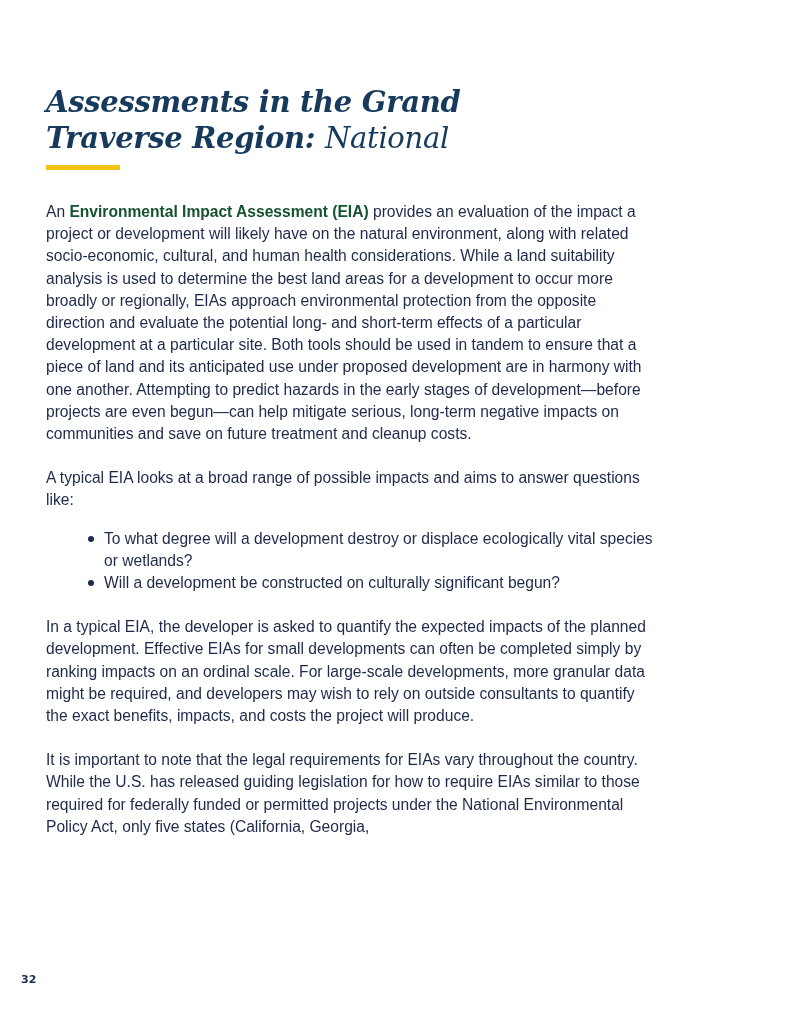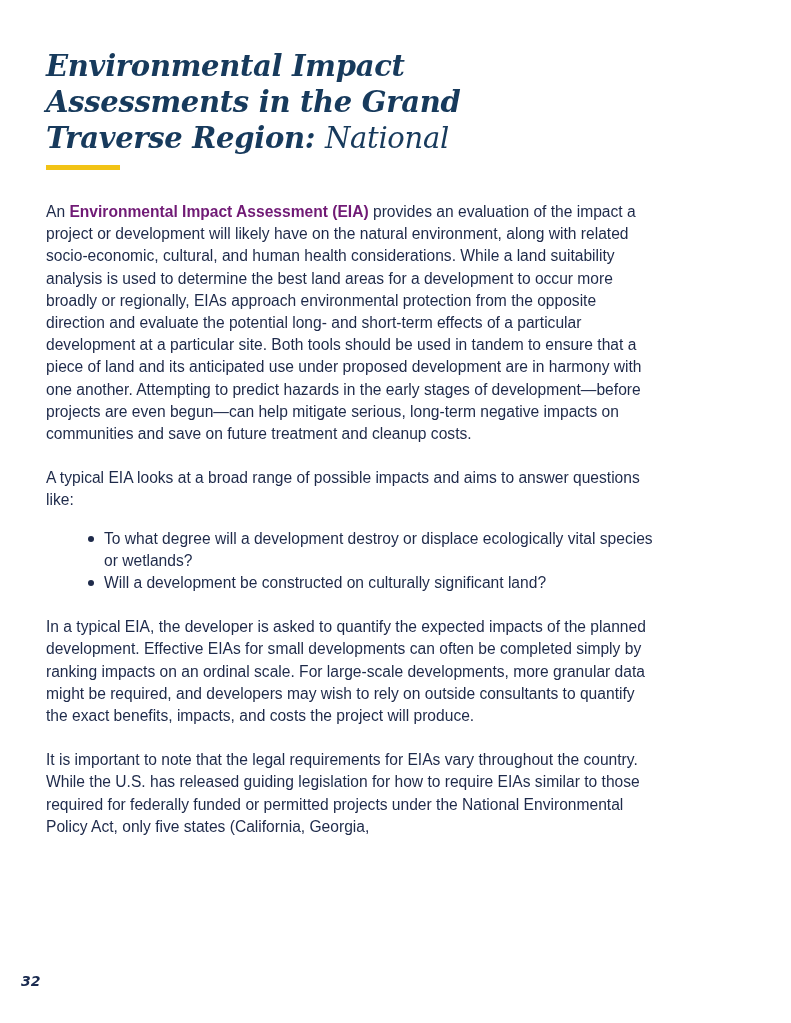--- a/index.html
+++ b/index.html
@@ -10,48 +10,48 @@
       font-family: "DejaVu Serif", serif; font-style: italic; font-weight: bold;
       font-size: 29px; line-height: 36px; color: #173a5c; margin: 0; letter-spacing: -0.3px;
     }
     .title .light { font-weight: normal; }
     .title-rule { position: absolute; left: 46px; top: 165px; width: 74px; height: 5px; background: #f2c315; }
     .body {
       position: absolute; left: 46px; top: 201px; width: 610px;
       font-family: "Liberation Sans", sans-serif; font-size: 15.6px; line-height: 22.2px; color: #1e2a4a;
     }
     .body p { margin: 0 0 22px 0; }
-    .body strong { font-weight: bold; color: #701a75; }
+    .body strong { font-weight: bold; color: #14532d; }
     .bullets { list-style: none; margin: 16px 0 22px 0; padding: 0 0 0 41px; }
     .bullets li { position: relative; padding-left: 17px; }
     .bullets li .dot { position: absolute; left: 1px; top: 8px; width: 6px; height: 6px; border-radius: 50%; background: #1e2a4a; }
     .page-number {
       position: absolute; left: 21px; top: 973px;
-      font-family: "DejaVu Sans", sans-serif; font-weight: bold; font-size: 14px; color: #1a2b50; font-style: italic;
+      font-family: "DejaVu Sans", sans-serif; font-weight: bold; font-size: 11px; color: #1a2b50;
     }
   </style>
 </head>
 <body>
 
 <div class="page">
   <h1 class="title">
-    <span>Environmental Impact</span><br>
+    <br>
     <span>Assessments in the Grand</span><br>
     <span>Traverse Region:</span>
     <span class="light">National</span>
   </h1>
   <div class="title-rule"></div>
 
   <div class="body">
     <p><span>An </span><strong>Environmental Impact Assessment (EIA)</strong><span> provides an evaluation of the impact a project or development will likely have on the natural environment, along with related socio-economic, cultural, and human health considerations. While a land suitability analysis is used to determine the best land areas for a development to occur more broadly or regionally, EIAs approach environmental protection from the opposite direction and evaluate the potential long- and short-term effects of a particular development at a particular site. Both tools should be used in tandem to ensure that a piece of land and its anticipated use under proposed development are in harmony with one another. Attempting to predict hazards in the early stages of development—before projects are even begun—can help mitigate serious, long-term negative impacts on communities and save on future treatment and cleanup costs.</span></p>
 
     <p style="margin-bottom:2px">A typical EIA looks at a broad range of possible impacts and aims to answer questions like:</p>
     <ul class="bullets">
       <li><span class="dot"></span><span>To what degree will a development destroy or displace ecologically vital species or wetlands?</span></li>
-      <li><span class="dot"></span><span>Will a development be constructed on culturally significant land?</span></li>
+      <li><span class="dot"></span><span>Will a development be constructed on culturally significant begun?</span></li>
     </ul>
 
     <p>In a typical EIA, the developer is asked to quantify the expected impacts of the planned development.  Effective EIAs for small developments can often be completed simply by ranking impacts on an ordinal scale.  For large-scale developments, more granular data might be required, and developers may wish to rely on outside consultants to quantify the exact benefits, impacts, and costs the project will produce.</p>
     <p>It is important to note that the legal requirements for EIAs vary throughout the country.  While the U.S. has released guiding legislation for how to require EIAs similar to those required for federally funded or permitted projects under the National Environmental Policy Act, only five states (California, Georgia,</p>
   </div>
 
   <div class="page-number">32</div>
 </div>
 
 </body></html>

